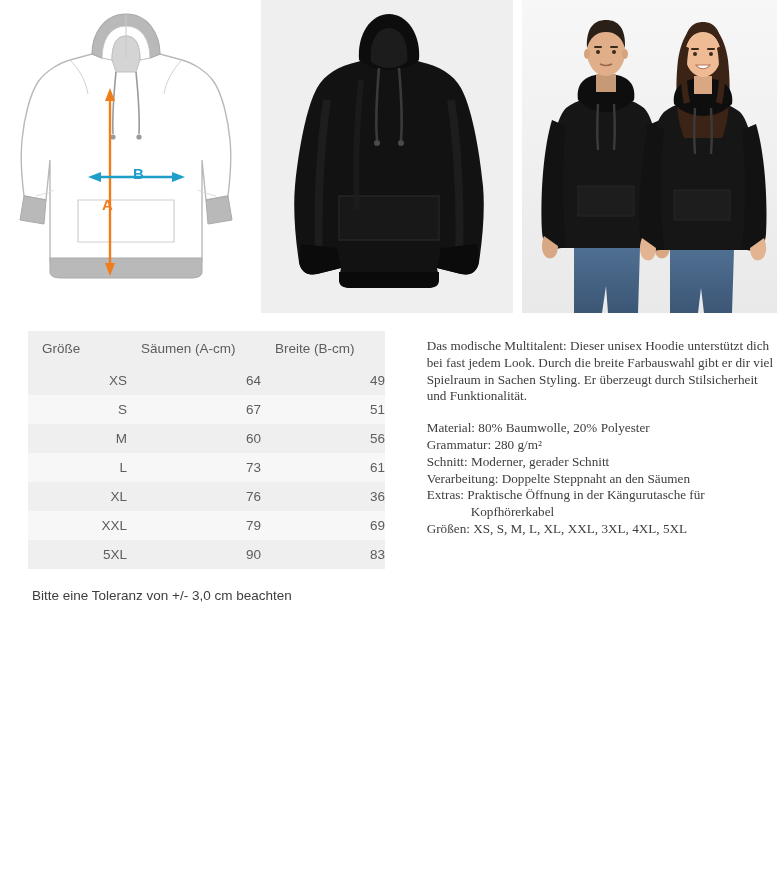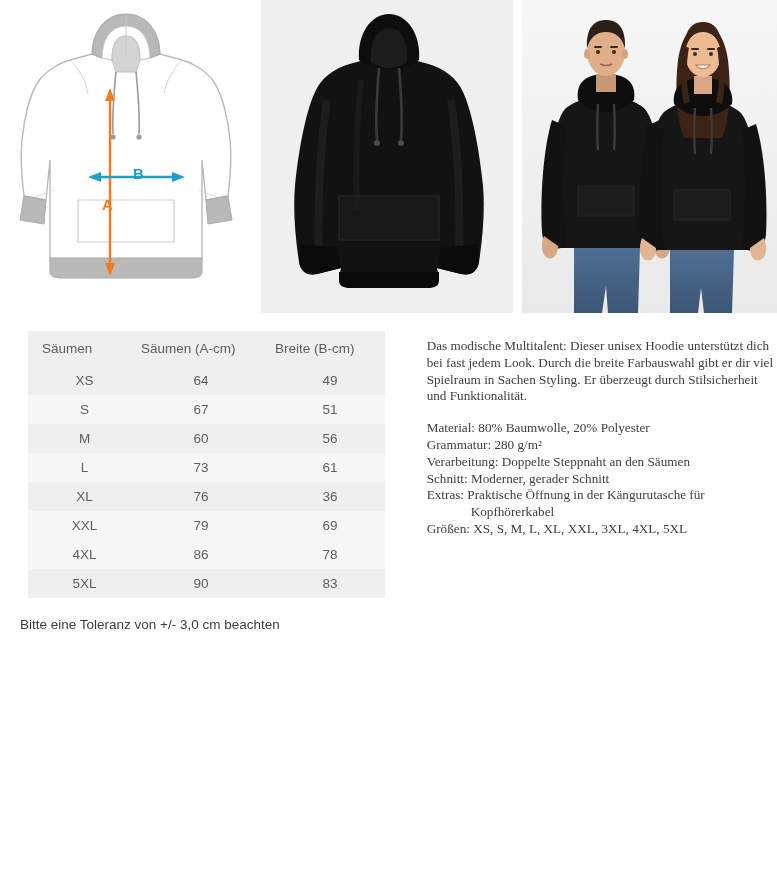--- a/index.html
+++ b/index.html
@@ -50,34 +50,34 @@
   table.size-table th {
     text-align: left;
     font-weight: normal;
     color: #5d5d5d;
     background: #efefef;
     padding: 10px 0 10px 14px;
     height: 31px;
     font-size: 13.5px;
   }
   table.size-table td {
-    text-align: center;
+    text-align: right;
     color: #5d5d5d;
     padding: 7px 0 7px 14px;
     height: 27px;
     font-size: 13.5px;
   }
   table.size-table tbody tr.odd td { background: #efefef; }
   table.size-table tbody tr.even td { background: #f7f7f7; }
   table.size-table col.c1 { width: 99px; }
   table.size-table col.c2 { width: 134px; }
   table.size-table col.c3 { width: 124px; }
 
   .tolerance {
-    margin-left: 20px;
+    margin-left: 32px;
     margin-top: 19px;
     font-size: 13.5px;
     color: #3d3d3d;
   }
 
   
   .desc {
     width: 360px;
     margin-left: 24px;
     font-size: 13.2px;
@@ -294,21 +294,21 @@
 
   <div class="table-wrap">
     <table class="size-table">
       <colgroup>
           <col class="c1">
           <col class="c2">
           <col class="c3">
         </colgroup>
       <thead>
         <tr>
-          <th>Säumen</th>
+          <th>Größe</th>
           <th>Säumen (A-cm)</th>
           <th>Breite (B-cm)</th>
         </tr>
       </thead>
       <tbody>
         <tr class="odd">
           <td>XS</td>
           <td>64</td>
           <td>49</td>
         </tr>
@@ -330,40 +330,35 @@
         <tr class="odd">
           <td>XL</td>
           <td>76</td>
           <td>36</td>
         </tr>
         <tr class="even">
           <td>XXL</td>
           <td>79</td>
           <td>69</td>
         </tr>
-        <tr class="even">
-          <td>4XL</td>
-          <td>86</td>
-          <td>78</td>
-        </tr>
         <tr class="odd">
           <td>5XL</td>
           <td>90</td>
           <td>83</td>
         </tr>
       </tbody>
     </table>
   </div>
 
   <div class="desc">
     <p>Das modische Multitalent: Dieser unisex Hoodie unterstützt dich bei fast jedem Look. Durch die breite Farbauswahl gibt er dir viel Spielraum in Sachen Styling. Er überzeugt durch Stilsicherheit und Funktionalität.</p>
     <div class="block-gap"></div>
     <p>Material: 80% Baumwolle, 20% Polyester</p>
     <p>Grammatur: 280 g/m²</p>
+    <p>Schnitt: Moderner, gerader Schnitt</p>
     <p>Verarbeitung: Doppelte Steppnaht an den Säumen</p>
-    <p>Schnitt: Moderner, gerader Schnitt</p>
     <p>Extras: Praktische Öffnung in der Kängurutasche für</p>
     <p class="indent">Kopfhörerkabel</p>
     <p>Größen: XS, S, M, L, XL, XXL, 3XL, 4XL, 5XL</p>
   </div>
 </div>
 
 <div class="tolerance">Bitte eine Toleranz von +/- 3,0 cm beachten</div>
 
 </body></html>

